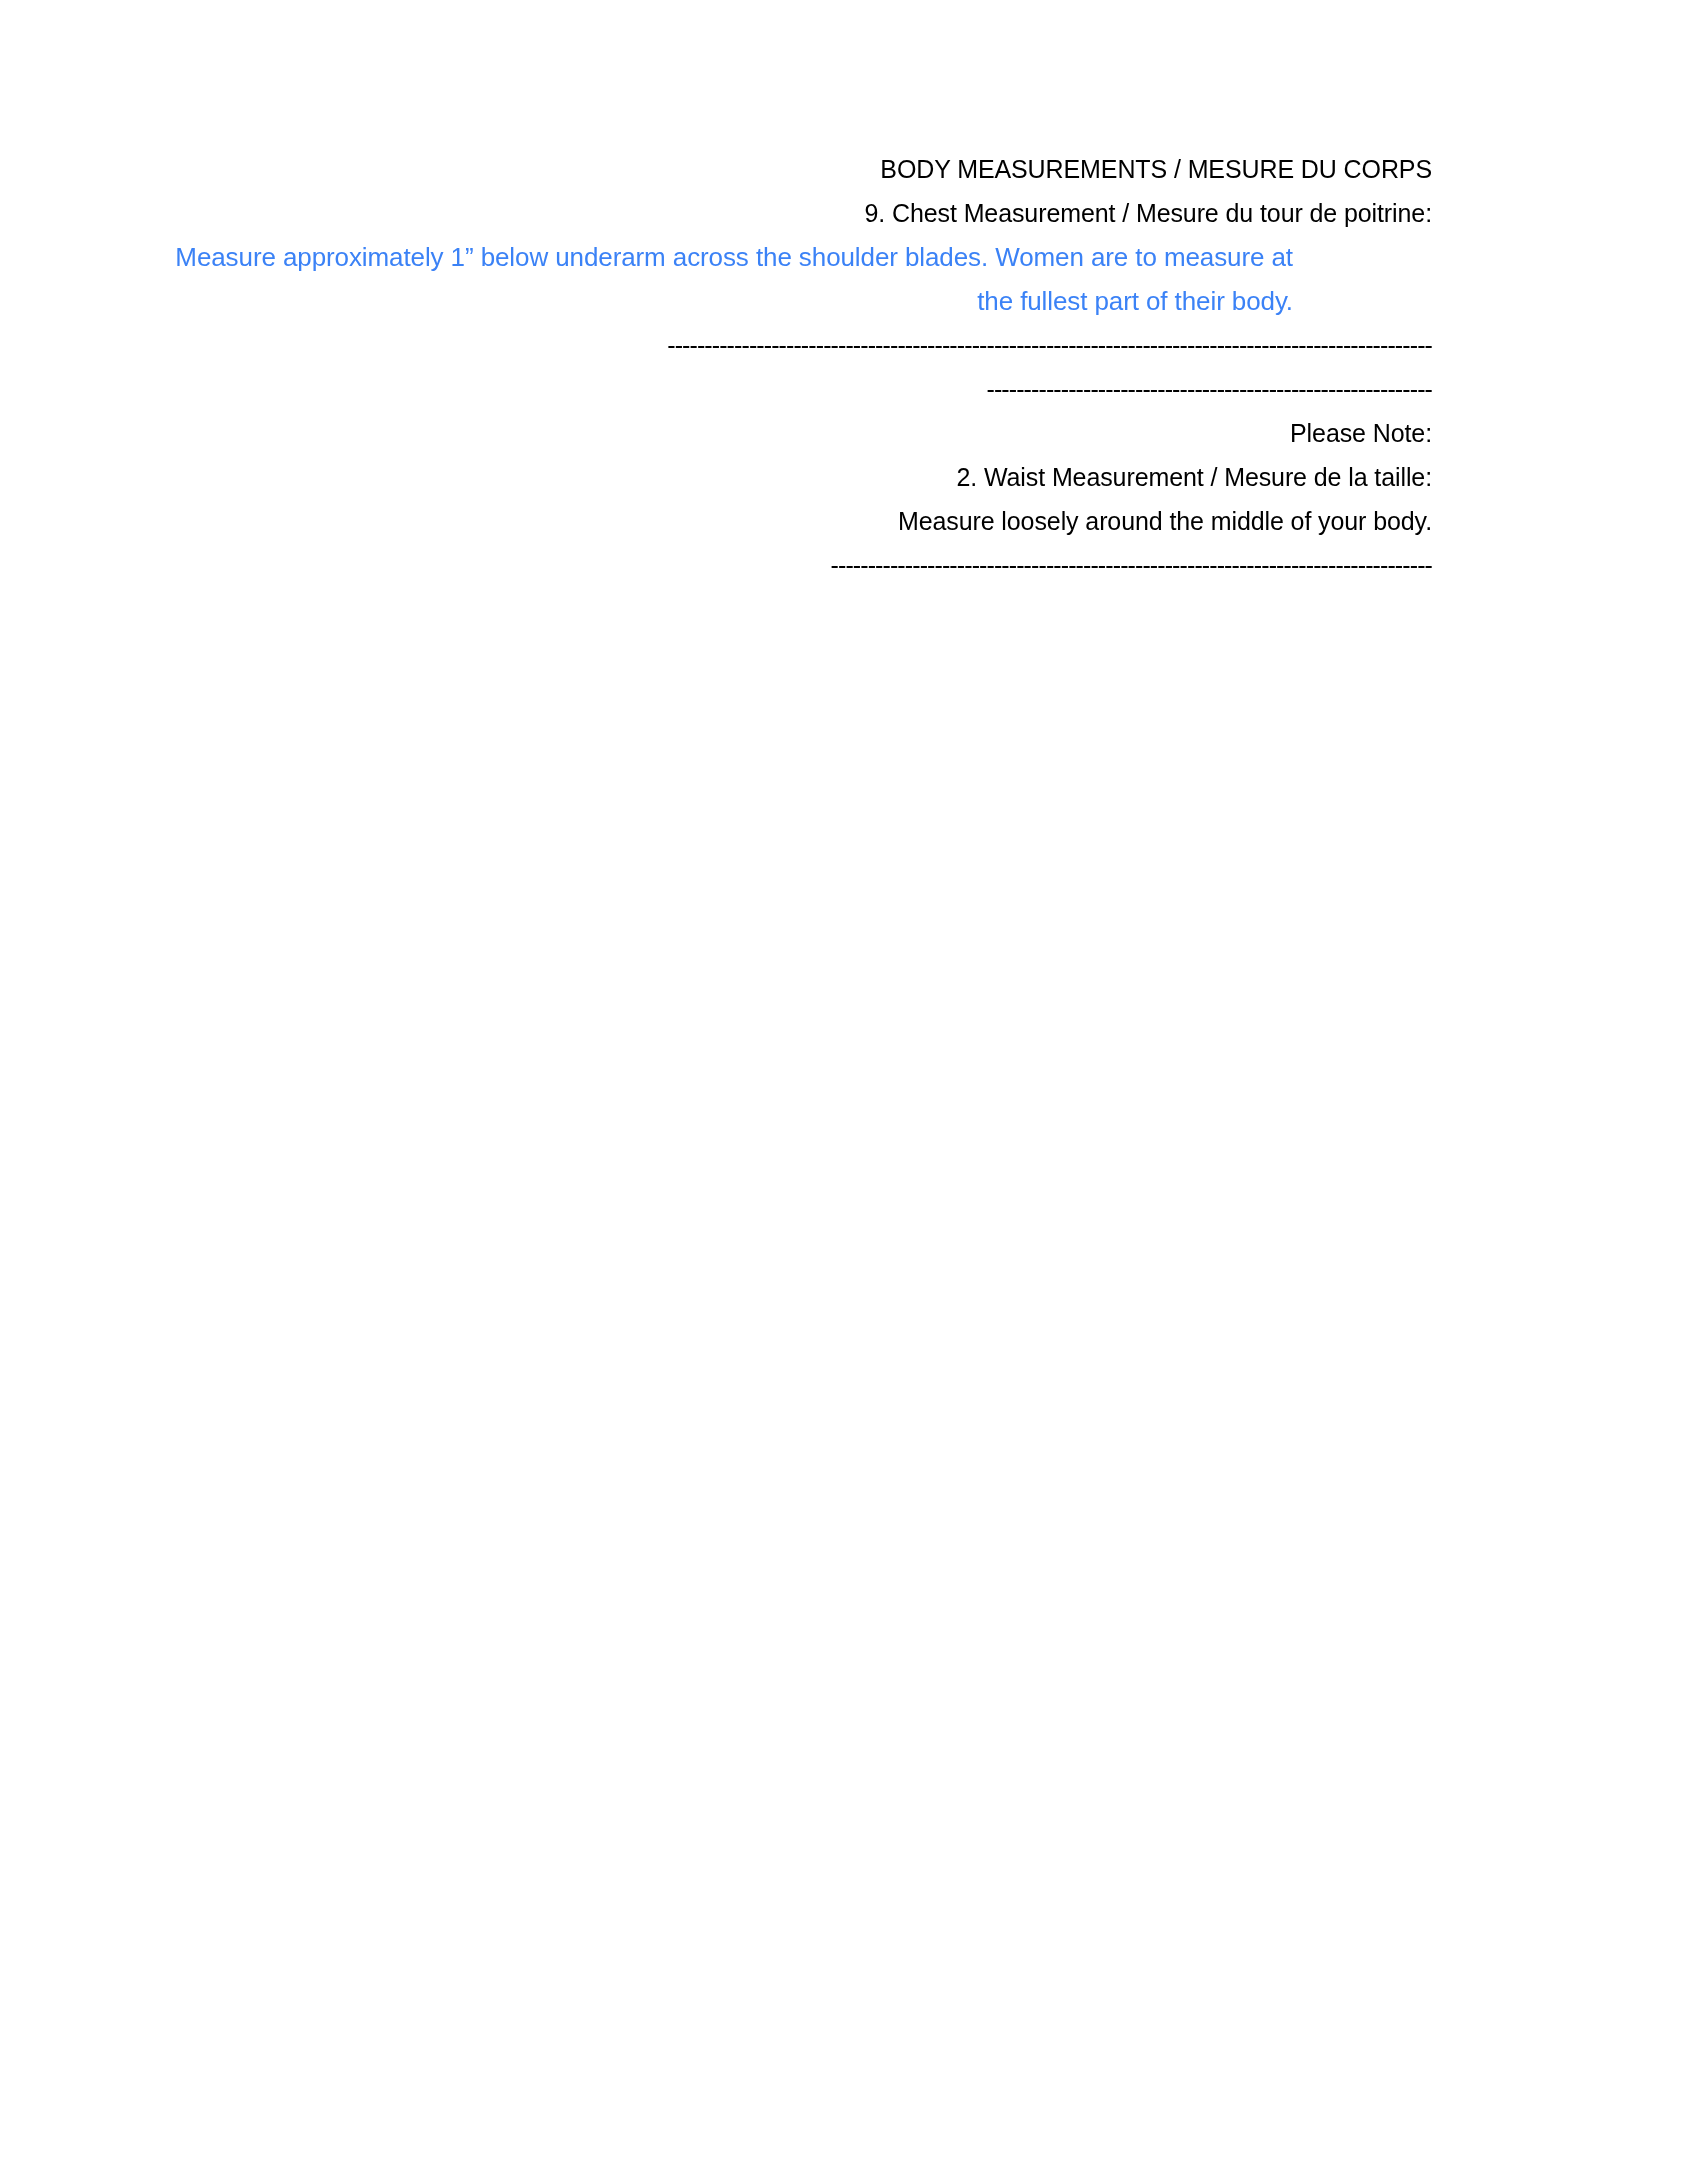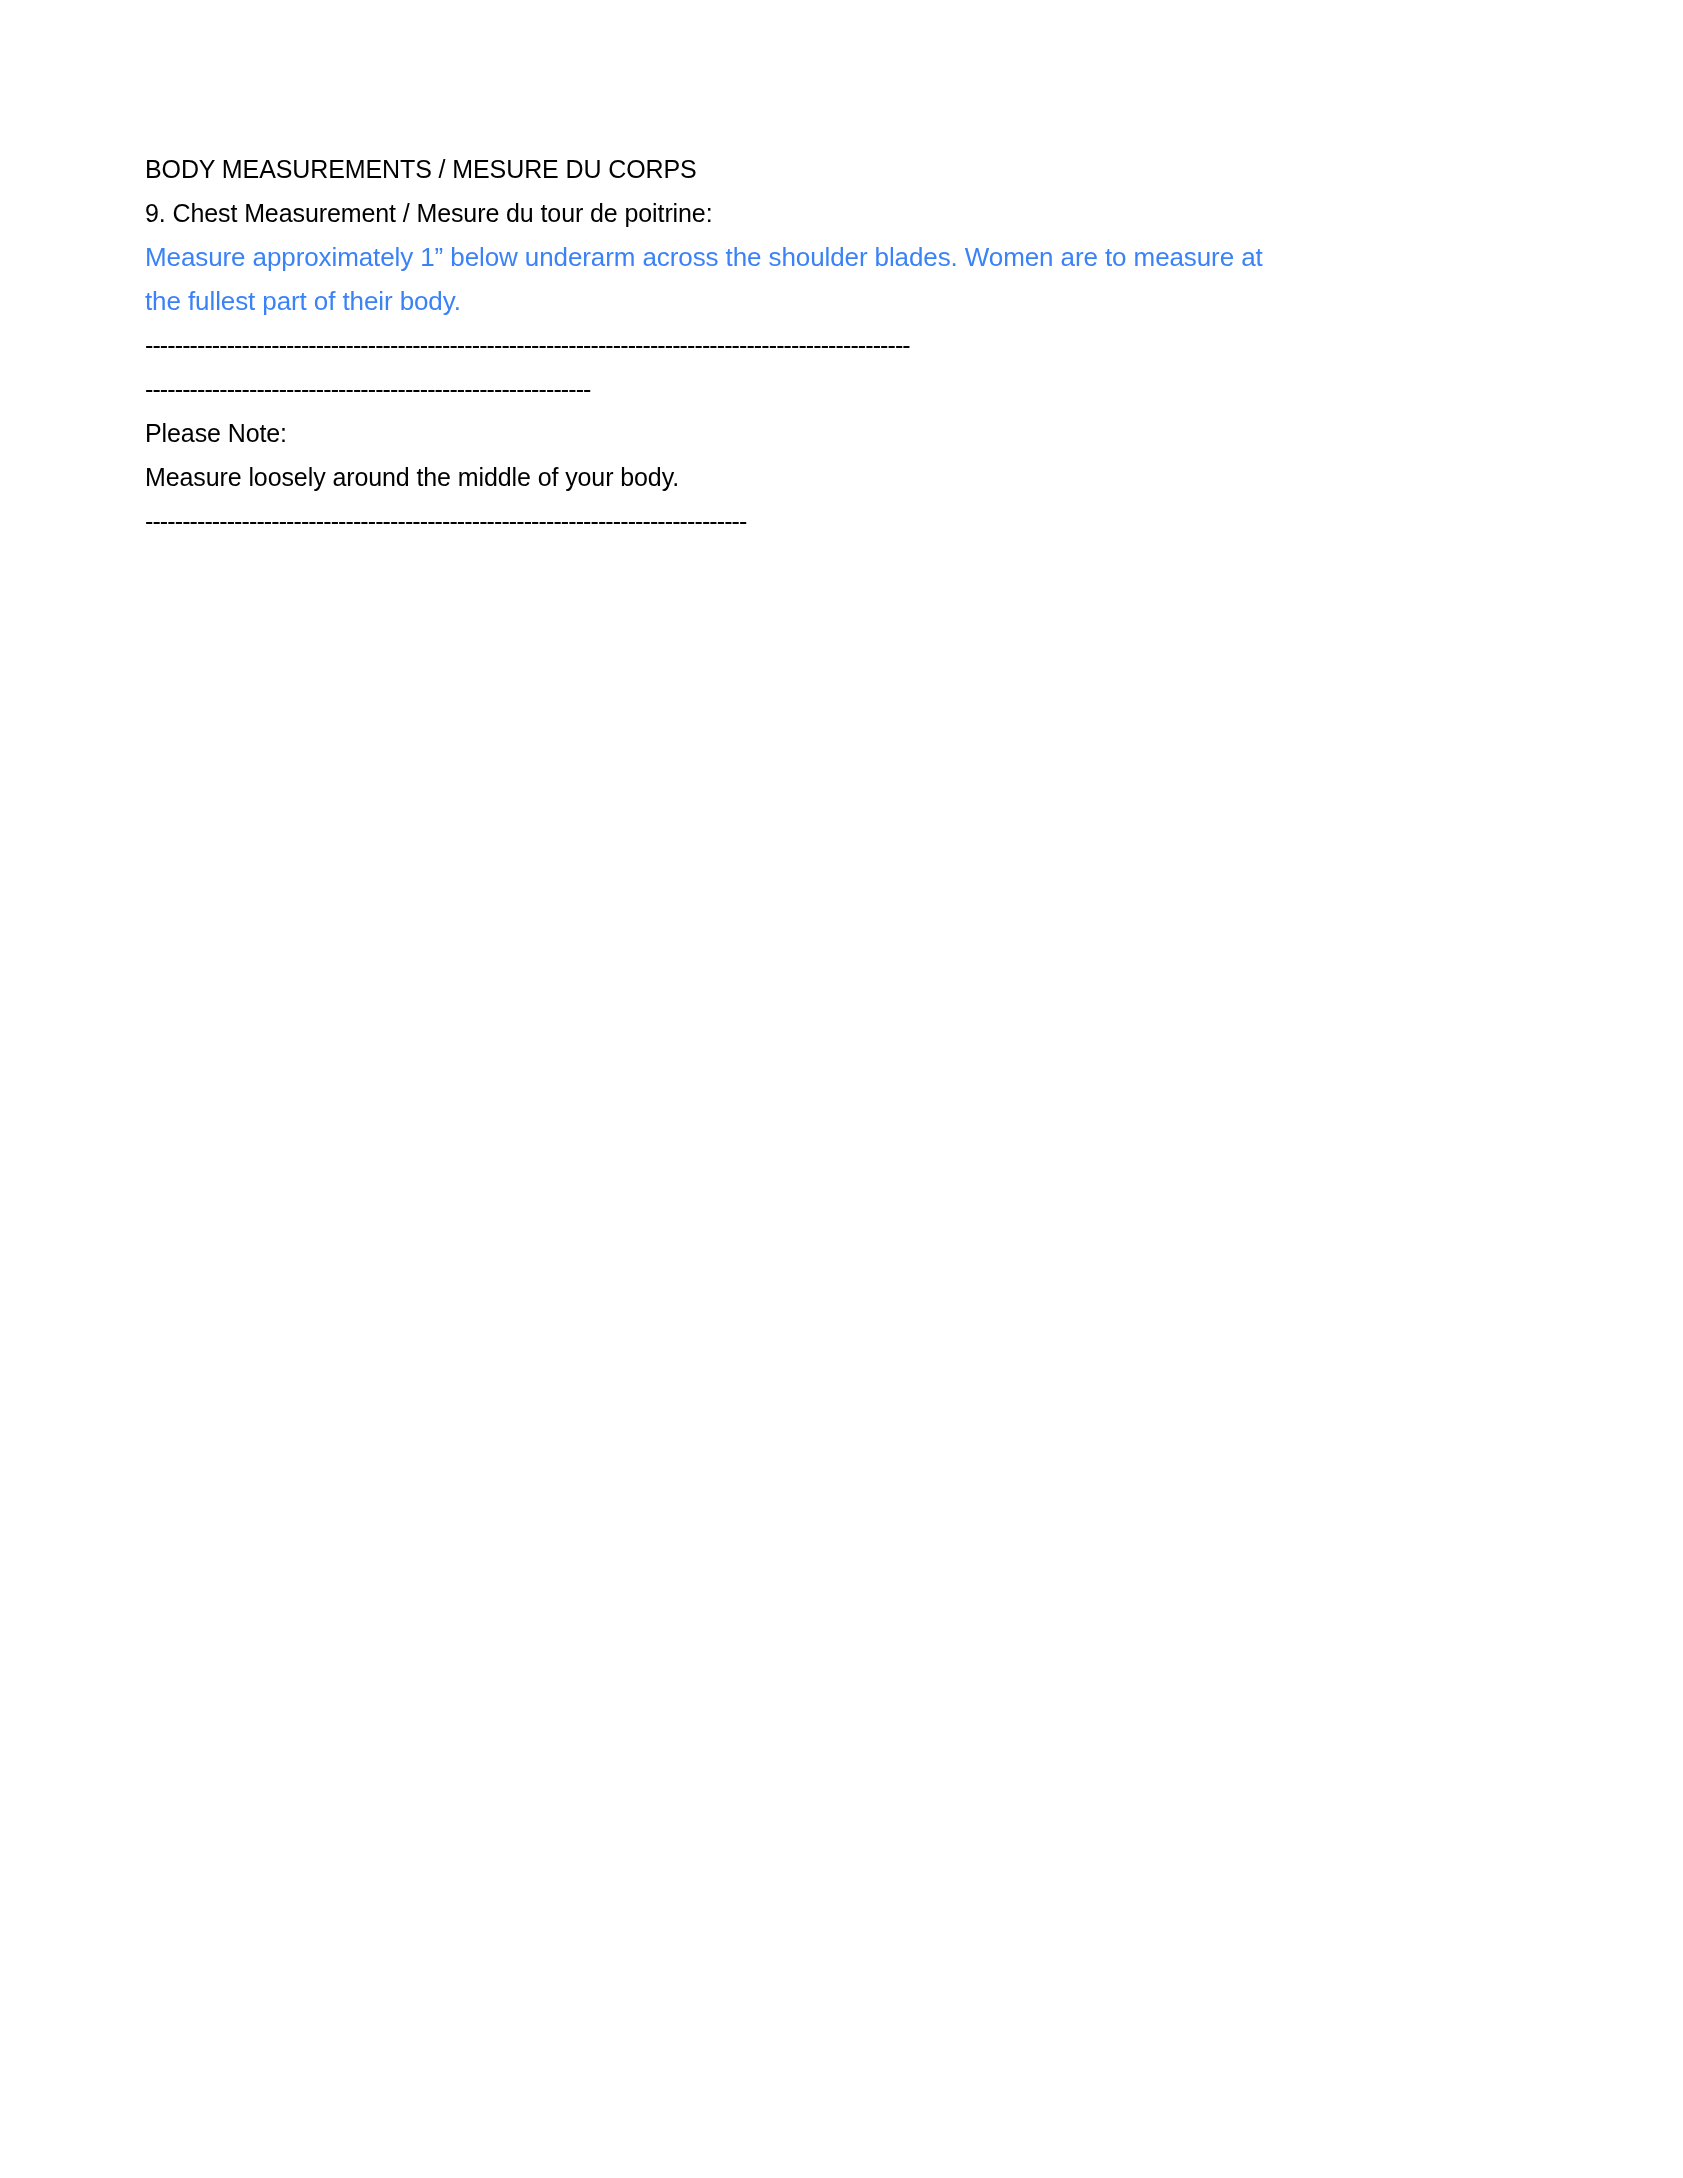--- a/index.html
+++ b/index.html
@@ -13,20 +13,21 @@
     font-family: "Liberation Sans", sans-serif;
     color: #000000;
     -webkit-font-smoothing: antialiased;
   }
   .page {
     position: relative;
     width: 1683px;
     height: 2178px;
     background: #ffffff;
     box-sizing: border-box;
+    text-align: right;
   }
   .doc-body {
     position: absolute;
     left: 145px;
     top: 147px;
     width: 1287px;
   }
   .line {
     font-size: 25px;
     line-height: 44px;
@@ -62,20 +63,21 @@
 
     <div class="para">Measure approximately 1” below underarm across the shoulder blades. Women are to measure at the fullest part of their body.</div>
 
     <div class="rule">-------------------------------------------------------------------------------------------------------</div>
 
 
     <div class="rule">------------------------------------------------------------</div>
 
     <div class="line">Please Note:</div>
 
+    <div class="line">2. Waist Measurement / Mesure de la taille:</div>
 
     <div class="line">Measure loosely around the middle of your body.</div>
 
     <div class="rule">---------------------------------------------------------------------------------</div>
 
   </div>
 </div>
 
 
 </body></html>

